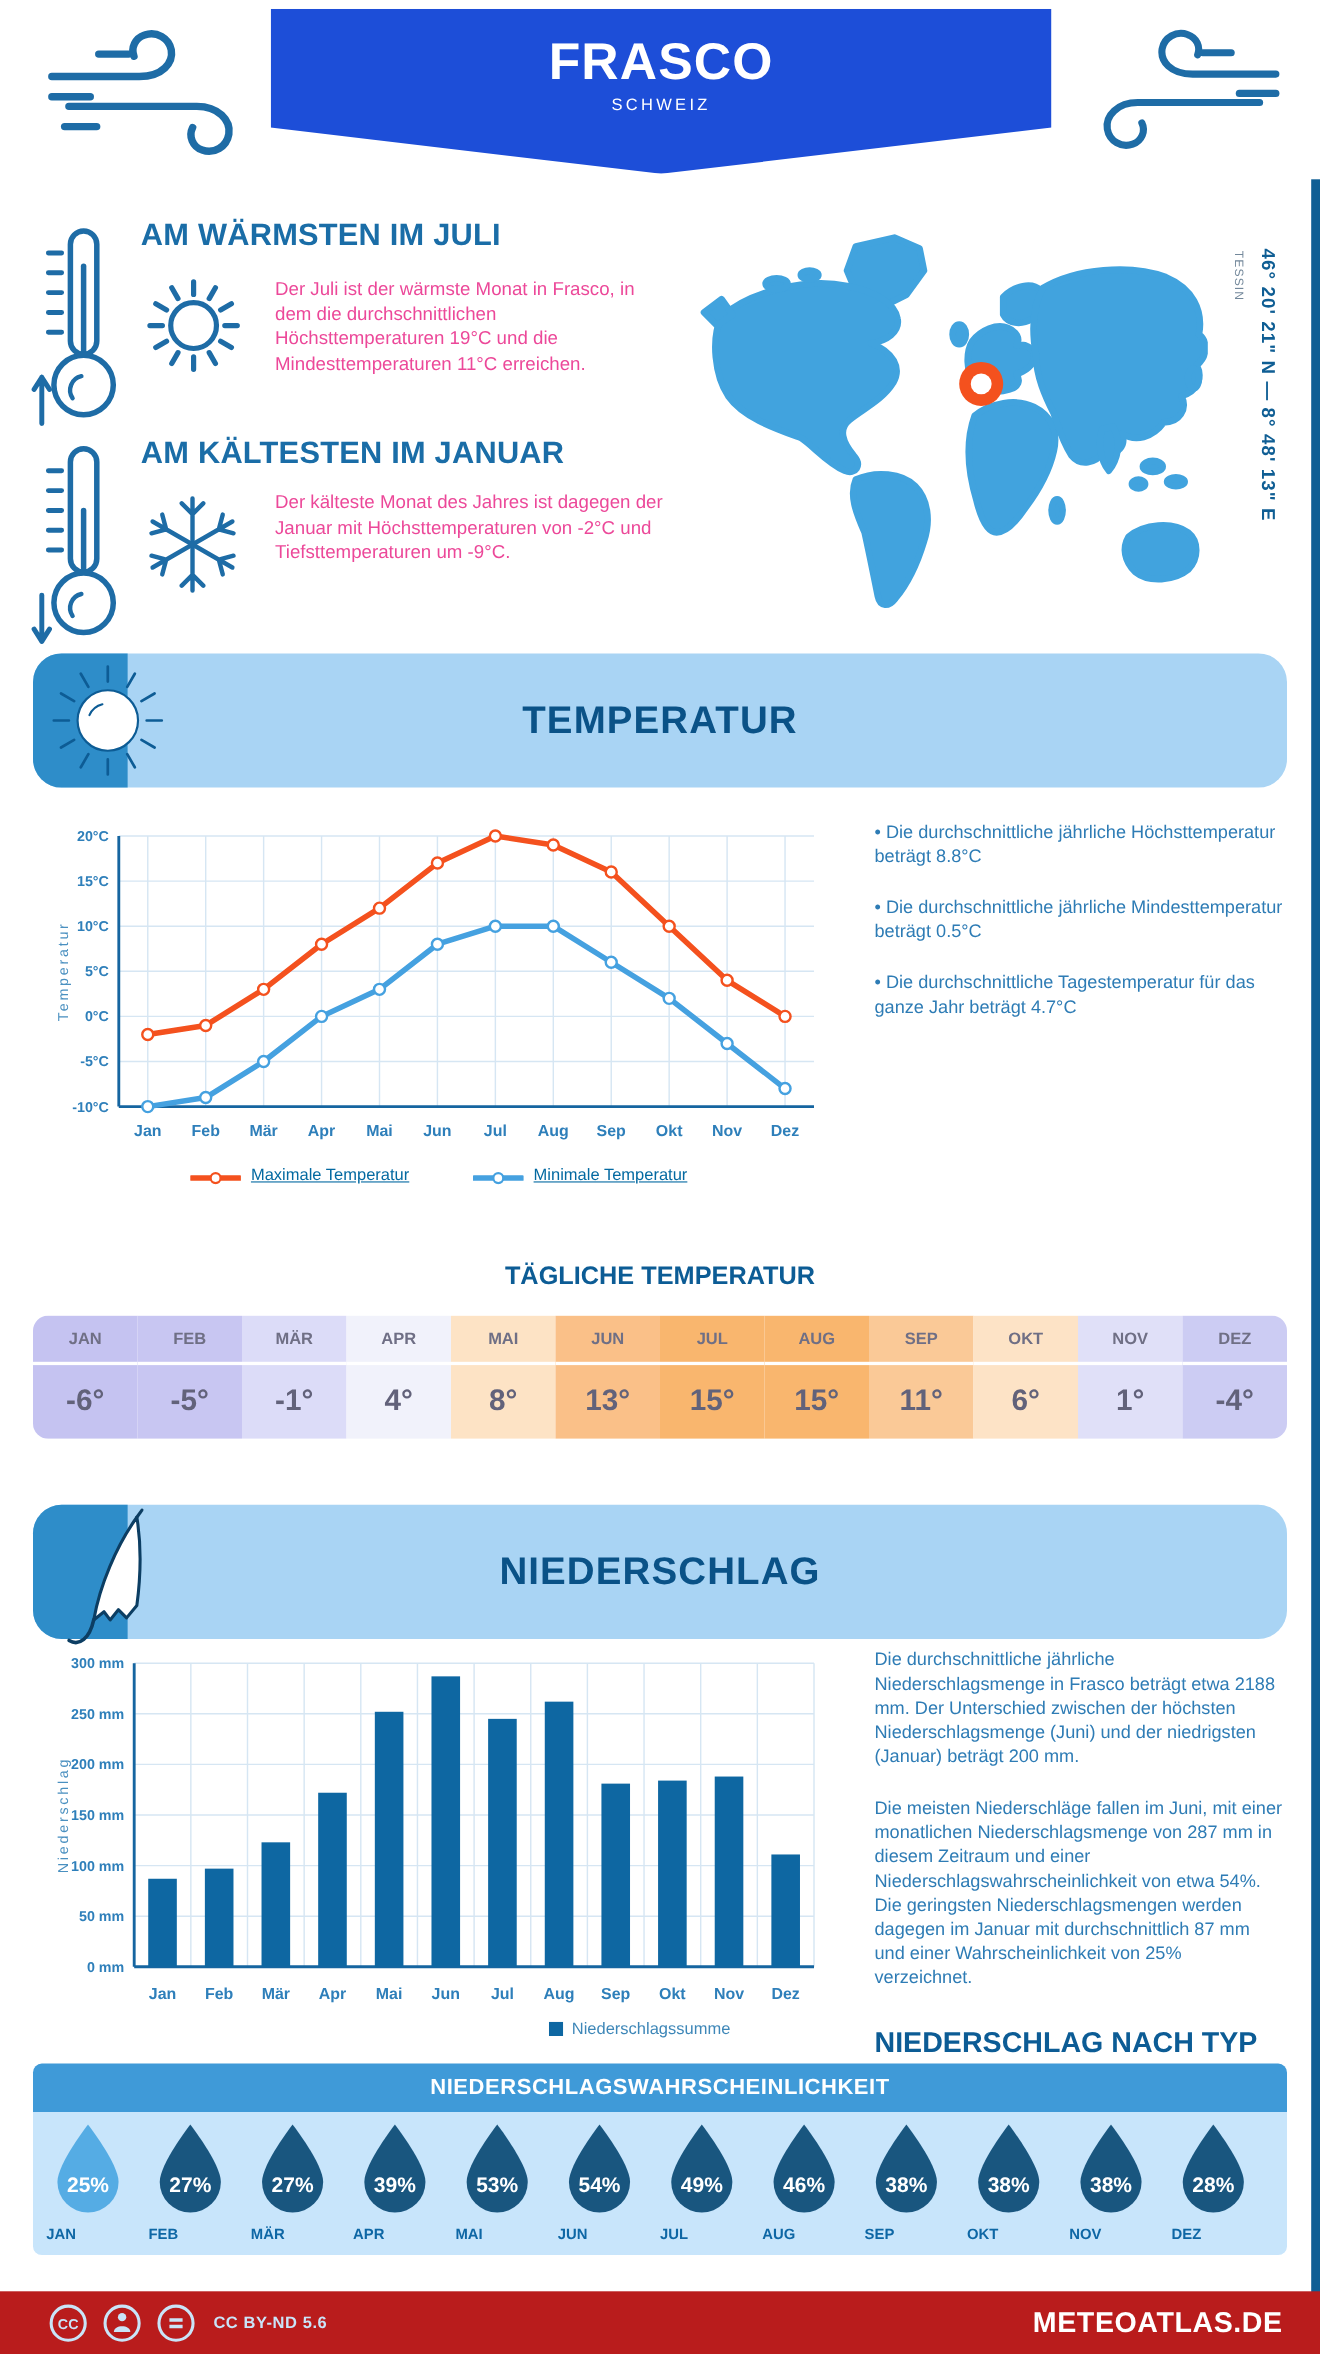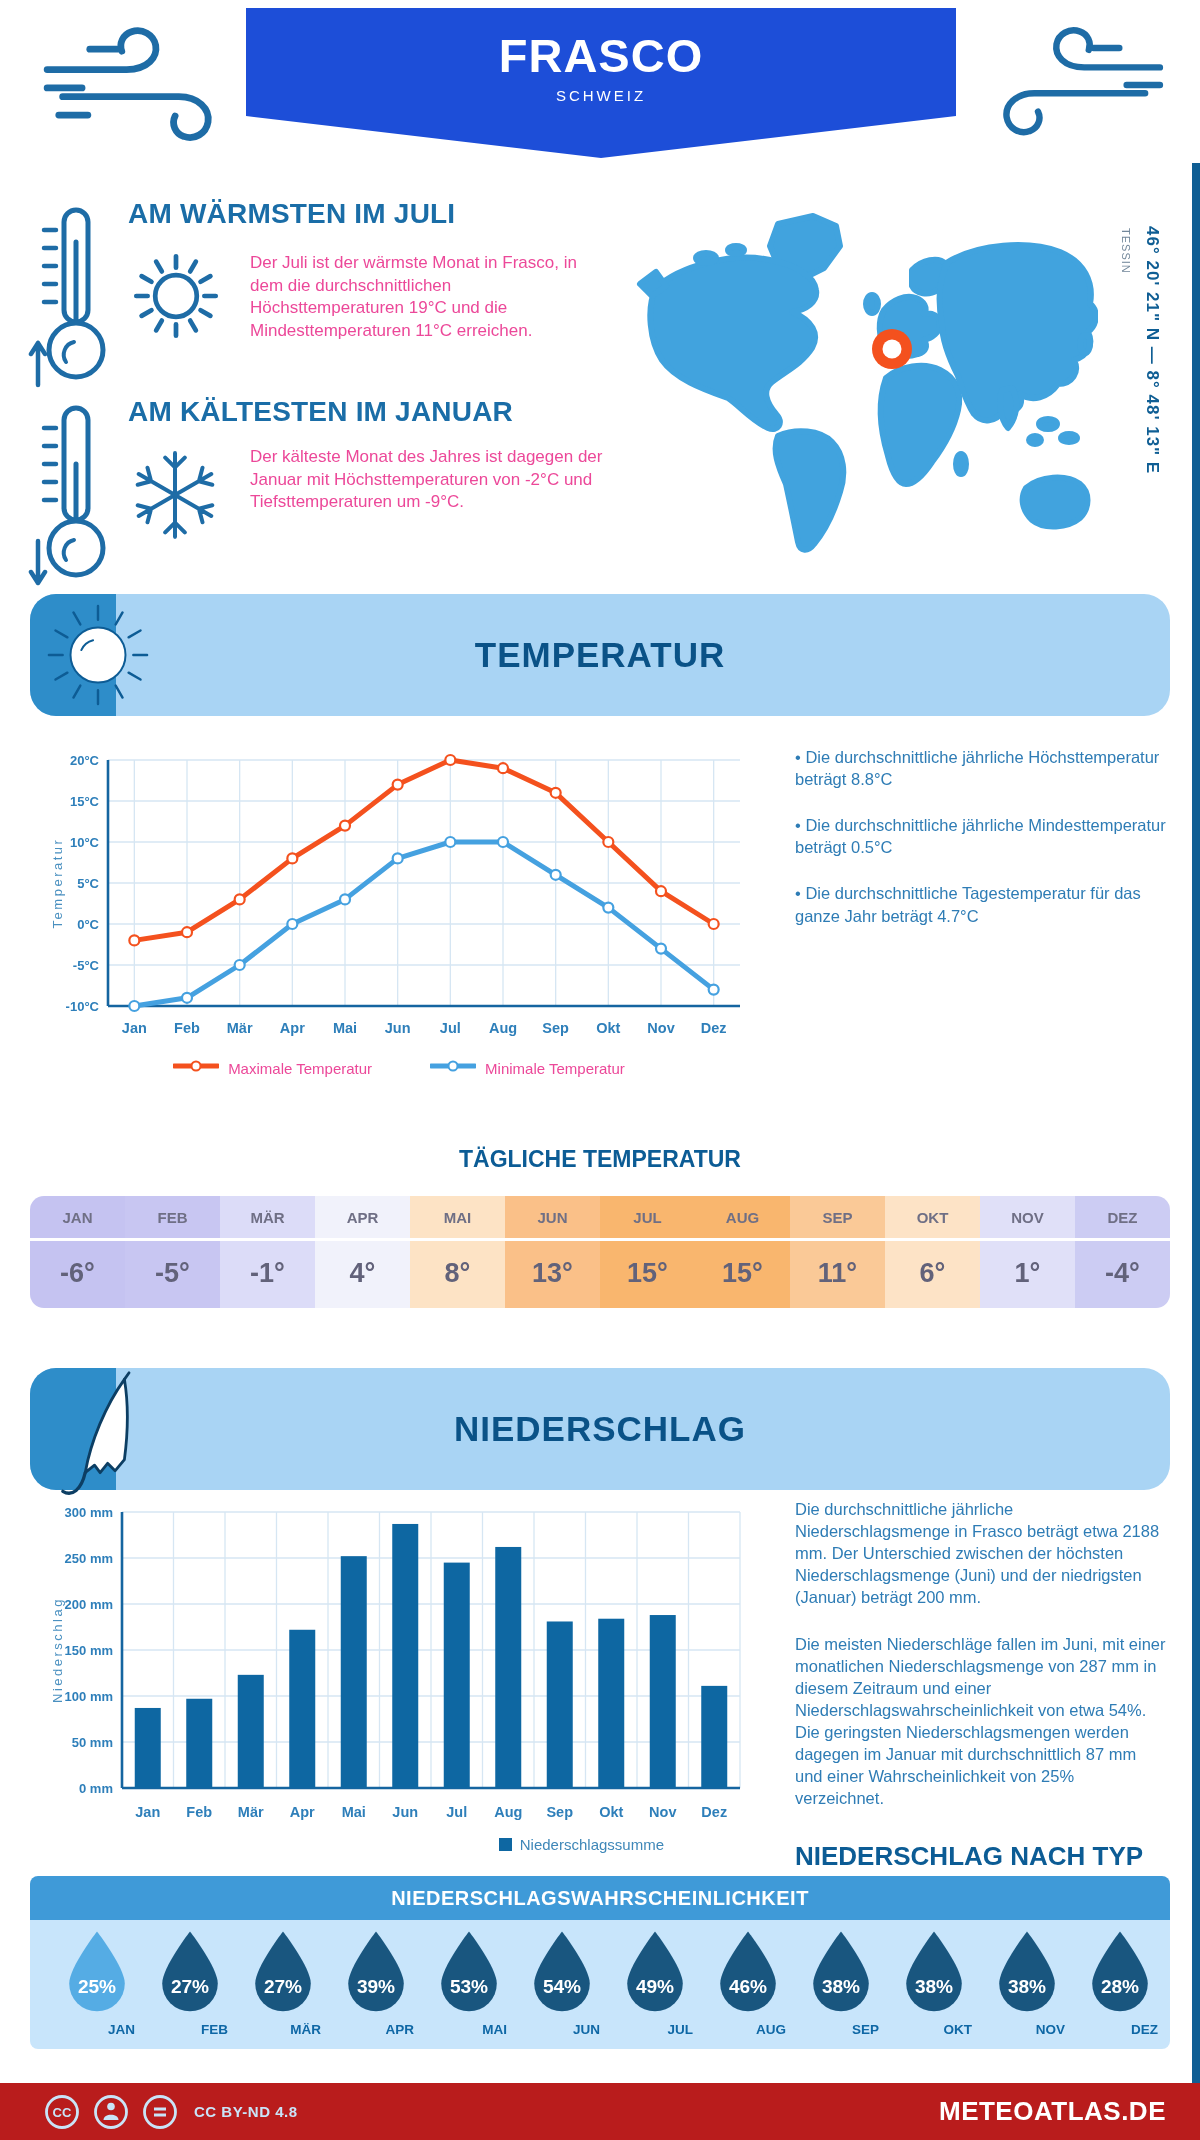--- a/index.html
+++ b/index.html
@@ -49,21 +49,21 @@
 
   
   .chart1{left:44px;top:748px;}
   .chart2{left:44px;top:1496px;}
   .grid{stroke:#d6e6f3;stroke-width:1.3;}
   .axis{stroke:#1565a0;stroke-width:2.6;}
   text.tick{fill:#2e7fba;font-size:13px;font-weight:bold;}
   text.xtick{fill:#2e7fba;font-size:14.5px;font-weight:bold;}
   text.ylab{fill:#4a90c0;font-size:13px;letter-spacing:2.5px;}
   .legend{left:44px;top:1060px;width:710px;display:flex;justify-content:center;gap:58px;}
-  .legend .item{display:flex;align-items:flex-start;gap:9px;font-size:15px;color:#ec4899;}
+  .legend .item{display:flex;align-items:flex-end;gap:9px;font-size:15px;color:#0369a1;text-decoration:underline;}
   .legend2{left:44px;top:1836px;width:620px;display:flex;justify-content:flex-end;align-items:center;gap:8px;
            font-size:15px;color:#3e87b8;}
 
   
   .col-r{left:795px;width:372px;color:#2e7cb5;font-size:16.5px;line-height:1.34;}
   .col-temp{top:746px;}
   .col-prec{top:1498px;}
   .col-head{font-size:19.5px;font-weight:bold;color:#0c5c95;line-height:1.25;margin:0 0 24px;}
   .col-r p{margin:0 0 24px;}
   .bullet::before{content:"• ";}
@@ -75,21 +75,21 @@
   .mtable{left:30px;top:1196px;width:1140px;height:112px;display:flex;border-radius:14px;overflow:hidden;}
   .mcol{flex:1;text-align:center;}
   .mhead{height:42px;line-height:44px;font-size:15px;font-weight:bold;color:#6f6f85;}
   .mval{height:67px;line-height:64px;font-size:27px;font-weight:bold;color:#62627a;border-top:3px solid #fff;}
 
   
   .prob{left:30px;top:1876px;width:1140px;}
   .prob-header{height:44px;background:#3f9ad8;border-radius:8px 8px 0 0;display:flex;align-items:center;
                justify-content:center;color:#fff;font-size:20px;font-weight:bold;letter-spacing:.5px;}
   .prob-body{background:#c8e5fb;border-radius:0 0 8px 8px;display:flex;padding:8px 12px 12px;}
-  .drop-col{flex:1;text-align:right;}
+  .drop-col{flex:1;text-align:left;}
   .drop-col .m{margin-top:2px;font-size:13.5px;font-weight:bold;color:#0e67a5;}
   .drop-col svg text{fill:#fff;font-size:16.5px;font-weight:bold;text-anchor:middle;}
 
   
   .footer{left:0;top:2083px;width:1200px;height:57px;background:#b91c1c;display:flex;align-items:center;}
   .footer .icons{display:flex;gap:9px;margin-left:42px;align-items:center;}
   .footer .lic{margin-left:14px;font-size:15px;font-weight:bold;color:#c9e4f8;letter-spacing:.5px;}
   .footer .site{margin-left:auto;margin-right:34px;font-size:26px;font-weight:bold;color:#fff;letter-spacing:.5px;}
 </style>
 </head>
@@ -486,15 +486,15 @@
     <svg width="40" height="40" viewBox="0 0 40 40">
       <circle cx="20" cy="20" r="15.5" fill="none" stroke="#c9e4f8" stroke-width="2.8"></circle>
       <circle cx="20" cy="14.5" r="3.8" fill="#c9e4f8"></circle>
       <path d="M12.5,28 C12.5,21 27.5,21 27.5,28 Z" fill="#c9e4f8"></path>
     </svg>
     <svg width="40" height="40" viewBox="0 0 40 40">
       <circle cx="20" cy="20" r="15.5" fill="none" stroke="#c9e4f8" stroke-width="2.8"></circle>
       <path d="M14,17 h12 M14,23 h12" stroke="#c9e4f8" stroke-width="3.2"></path>
     </svg>
   </div>
-  <div class="lic">CC BY-ND 4.8</div>
+  <div class="lic">CC BY-ND 5.6</div>
   <div class="site">METEOATLAS.DE</div>
 </div>
 
 </body></html>

